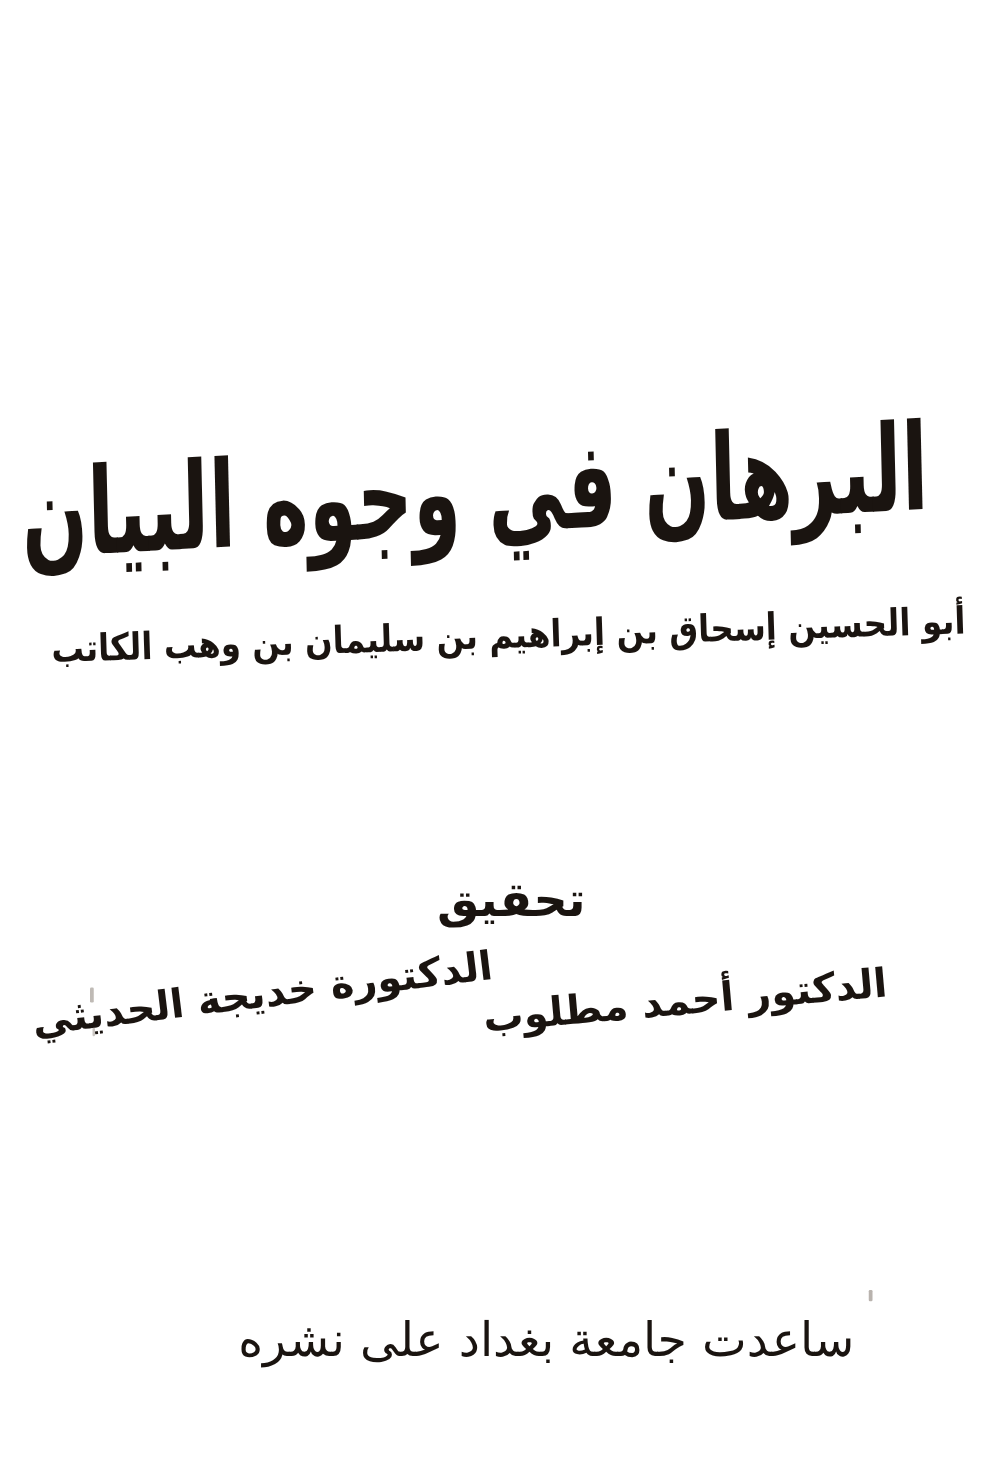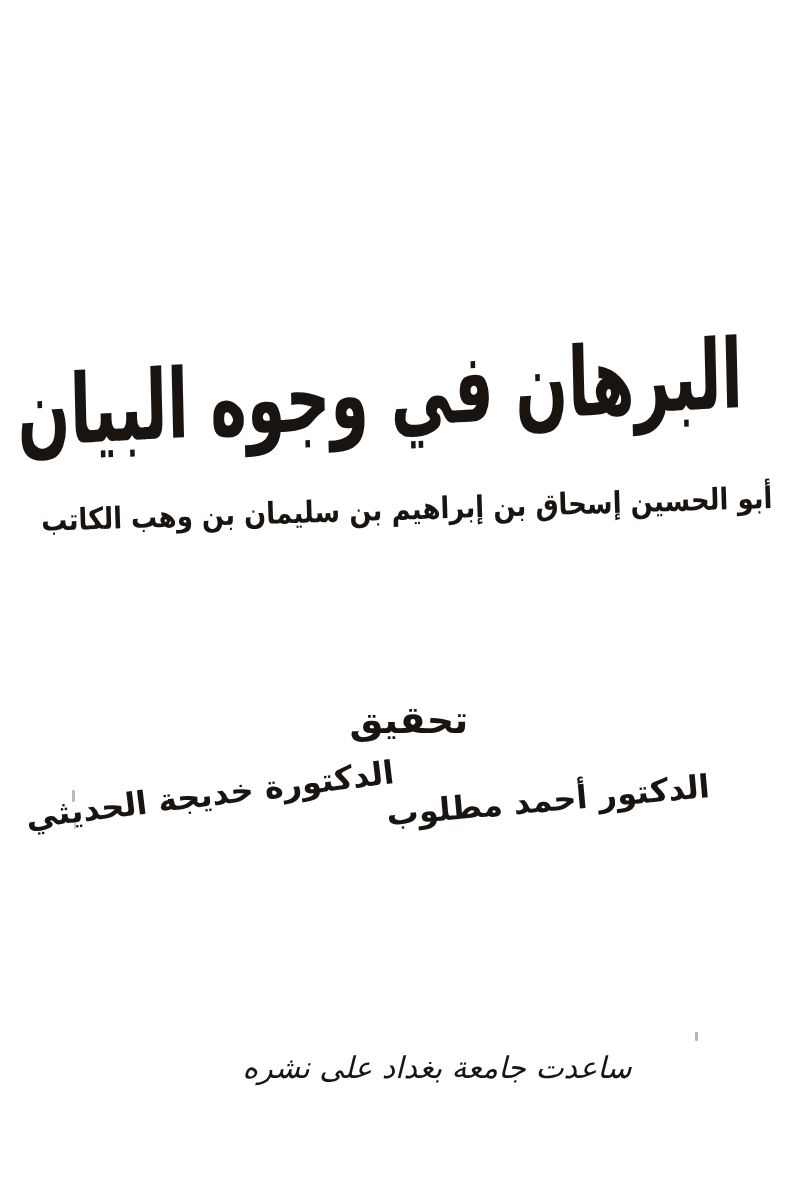--- a/index.html
+++ b/index.html
@@ -87,22 +87,21 @@
     transform: rotate(-7deg);
     transform-origin: center center;
   }
   
   .footer-note {
     position: absolute;
     top: 1050px;
     left: 74px;
     width: 726px;
     text-align: center;
-    font-size: 30px;
-    font-style: italic;
+    font-size: 38px;
   }
   
   .speck {
     position: absolute;
     background: #8a8178;
     border-radius: 1px;
   }
   .speck-a { left: 72px;  top: 790px; width: 3px; height: 12px; opacity: 0.55; }
   .speck-b { left: 74px;  top: 822px; width: 2px; height: 7px;  opacity: 0.45; }
   .speck-c { left: 695px; top: 1032px; width: 3px; height: 9px; opacity: 0.6; }

